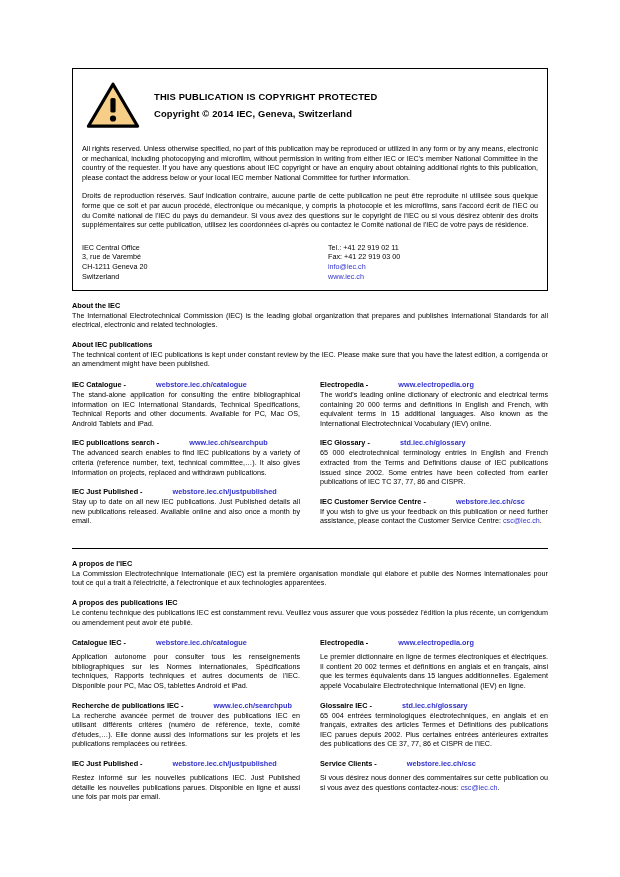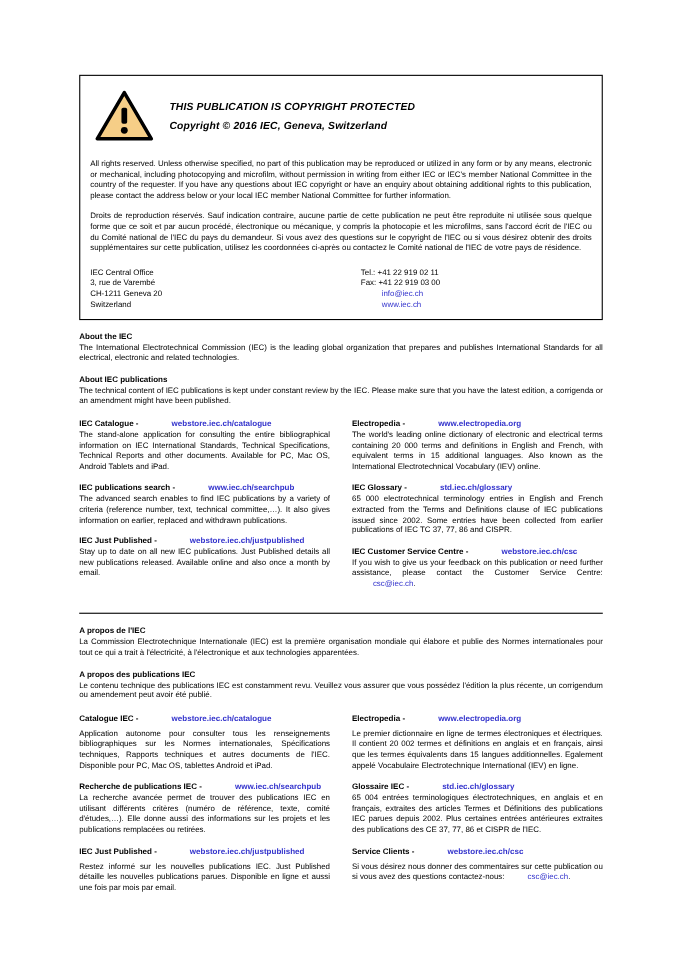--- a/index.html
+++ b/index.html
@@ -26,21 +26,20 @@
   .copyright-box {
     border: 1px solid #000000;
     padding: 10px 9px 8px 9px;
     box-sizing: border-box;
   }
   .cr-head {
     display: flex;
     align-items: center;
     gap: 14px;
     padding: 2px 0 6px 4px;
-    font-style: italic;
   }
   .warn-icon {
     flex: 0 0 auto;
     width: 54px;
     height: 48px;
   }
   .cr-titles {
     display: block;
   }
   .cr-title1 {
@@ -69,21 +68,20 @@
     line-height: 9.7px;
     gap: 37px;
   }
   .cr-contact .col-a { width: 219px; }
   .cr-contact .col-b { width: 220px; }
   .cr-contact div { white-space: nowrap; }
 
   a, .link {
     color: #3333cc;
     text-decoration: none;
-    margin-left: 19px;
   }
   .link-b {
     color: #3333cc;
     font-weight: bold;
     margin-left: 28px;
   }
 
   
   .sec {
     margin-top: 10px;
@@ -140,21 +138,21 @@
     <div class="cr-head">
       <span class="warn-icon">
         <svg width="54" height="48" viewBox="0 0 54 48" xmlns="http://www.w3.org/2000/svg">
           <path d="M27 3.2 L51.6 45.2 L2.4 45.2 Z" fill="#F6CE87" stroke="#000000" stroke-width="3.2" stroke-linejoin="round"></path>
           <rect x="24.4" y="17" width="5.2" height="14.5" rx="1.6" fill="#000000"></rect>
           <circle cx="27" cy="37.5" r="3.1" fill="#000000"></circle>
         </svg>
       </span>
       <span class="cr-titles">
         <div class="cr-title1">THIS PUBLICATION IS COPYRIGHT PROTECTED</div>
-        <div class="cr-title2">Copyright © 2016 IEC, Geneva, Switzerland</div>
+        <div class="cr-title2">Copyright © 2014 IEC, Geneva, Switzerland</div>
       </span>
     </div>
 
     <div class="cr-para">All rights reserved. Unless otherwise specified, no part of this publication may be reproduced or utilized in any form or by any means, electronic or mechanical, including photocopying and microfilm, without permission in writing from either IEC or IEC's member National Committee in the country of the requester. If you have any questions about IEC copyright or have an enquiry about obtaining additional rights to this publication, please contact the address below or your local IEC member National Committee for further information.</div>
 
     <div class="cr-para">Droits de reproduction réservés. Sauf indication contraire, aucune partie de cette publication ne peut être reproduite ni utilisée sous quelque forme que ce soit et par aucun procédé, électronique ou mécanique, y compris la photocopie et les microfilms, sans l'accord écrit de l'IEC ou du Comité national de l'IEC du pays du demandeur. Si vous avez des questions sur le copyright de l'IEC ou si vous désirez obtenir des droits supplémentaires sur cette publication, utilisez les coordonnées ci-après ou contactez le Comité national de l'IEC de votre pays de résidence.</div>
 
     <div class="cr-contact">
       <div class="col-a">
         <div>IEC Central Office</div>
@@ -189,21 +187,21 @@
         <div class="entry-h">
           <span>IEC Catalogue</span><span> - </span><span class="link-b">webstore.iec.ch/catalogue</span>
         </div>
         <div class="entry-p">The stand-alone application for consulting the entire bibliographical information on IEC International Standards, Technical Specifications, Technical Reports and other documents. Available for PC, Mac OS, Android Tablets and iPad.</div>
       </div>
 
       <div class="entry">
         <div class="entry-h">
           <span>IEC publications search</span><span> - </span><span class="link-b">www.iec.ch/searchpub</span>
         </div>
-        <div class="entry-p">The advanced search enables to find IEC publications by a variety of criteria (reference number, text, technical committee,…). It also gives information on earlier, replaced and withdrawn publications.</div>
+        <div class="entry-p">The advanced search enables to find IEC publications by a variety of criteria (reference number, text, technical committee,…). It also gives information on projects, replaced and withdrawn publications.</div>
       </div>
 
       <div class="entry">
         <div class="entry-h">
           <span>IEC Just Published</span><span> - </span><span class="link-b">webstore.iec.ch/justpublished</span>
         </div>
         <div class="entry-p">Stay up to date on all new IEC publications. Just Published details all new publications released. Available online and also once a month by email.</div>
       </div>
 
     </div>

